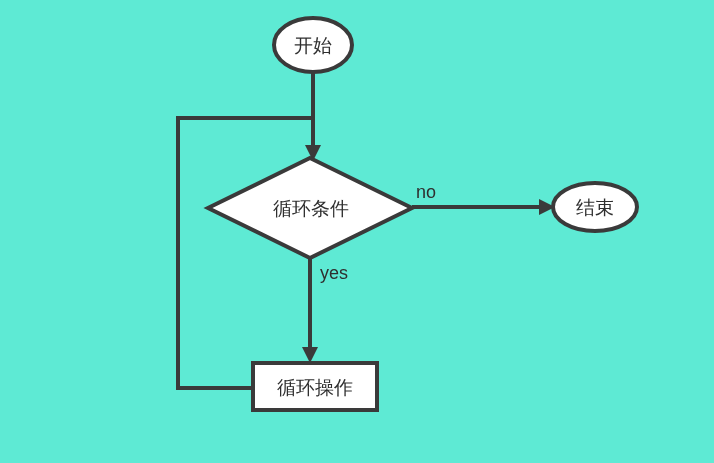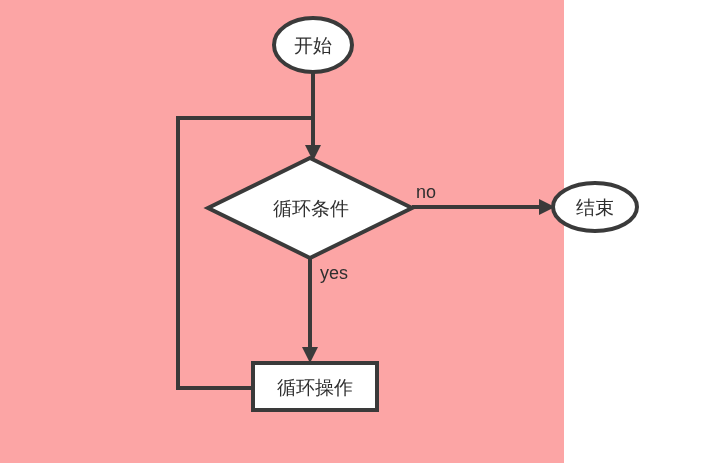--- a/index.html
+++ b/index.html
@@ -8,23 +8,23 @@
     background: #ffffff;
   }
   body {
     width: 714px;
     height: 463px;
     font-family: "Liberation Sans", "DejaVu Sans", sans-serif;
     overflow: hidden;
   }
   #flowchart-canvas {
     position: relative;
-    width: 564px;
+    width: 714px;
     height: 463px;
-    background: #fca5a5;
+    background: #5eead4;
   }
   #flowchart-svg {
     position: absolute;
     top: 0;
     left: 0;
     width: 714px;
     height: 463px;
   }
   .node-shape {
     fill: #ffffff;

